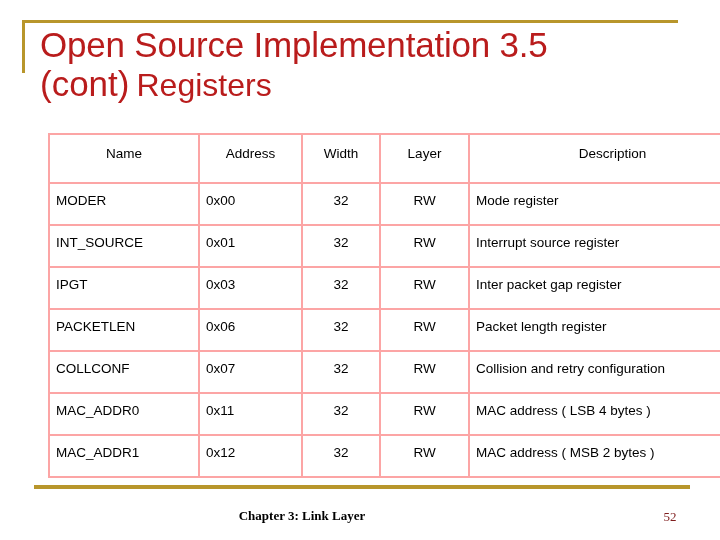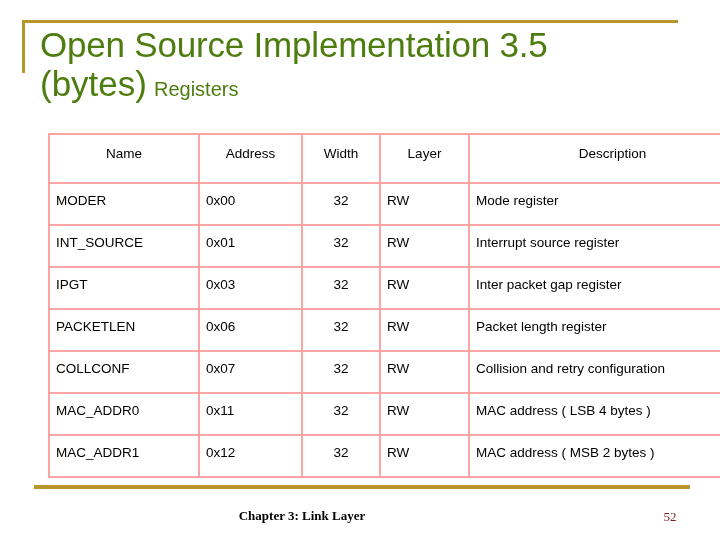--- a/index.html
+++ b/index.html
@@ -33,37 +33,37 @@
     height: 53px;
     background: #b8962b;
   }
 
   
   #title-block {
     position: absolute;
     left: 40px;
     top: 26px;
     width: 650px;
-    color: #4d7c0f;
+    color: #b91c1c;
     line-height: 1.06;
   }
   .title-line1 {
     display: block;
     font-size: 35px;
     letter-spacing: -0.2px;
     white-space: nowrap;
   }
   .title-line2 {
     display: block;
     font-size: 35px;
     white-space: nowrap;
     margin-top: 2px;
   }
   .title-sub {
-    font-size: 20px;
+    font-size: 32px;
     padding-left: 7px;
   }
 
   
   #register-table {
     position: absolute;
     left: 48px;
     top: 133px;
     width: 637px;
     border-collapse: collapse;
@@ -85,21 +85,21 @@
     height: 47px;
     text-align: center;
     vertical-align: middle;
   }
   #register-table tbody td {
     height: 40px;
   }
   .col-name   { width: 136px; text-align: left; }
   .col-addr   { width:  89px; text-align: left; border-radius: 11px; }
   .col-width  { width:  64px; text-align: center; }
-  .col-access { width:  75px; }
+  .col-access { width:  75px; text-align: center; }
   .col-desc   { width: 273px; text-align: left; }
   thead .col-name,
   thead .col-addr,
   thead .col-desc { text-align: center; }
 
   
   #register-table thead th > span { display:block; margin-top:-10px; }
   
   #register-table tbody td > span { display:block; margin-top:-7px; }
 
@@ -135,21 +135,21 @@
   }
 </style>
 </head>
 <body>
 
 <div id="accent-top-rule"></div>
 <div id="accent-left-rule"></div>
 
 <div id="title-block">
   <span class="title-line1">Open Source Implementation 3.5</span>
-  <span class="title-line2"><span>(bytes)</span><span class="title-sub">Registers</span></span>
+  <span class="title-line2"><span>(cont)</span><span class="title-sub">Registers</span></span>
 </div>
 
 <table id="register-table">
   <thead>
     <tr>
       <th class="col-name">
           <span>Name</span>
         </th>
       <th class="col-addr">
           <span>Address</span>

